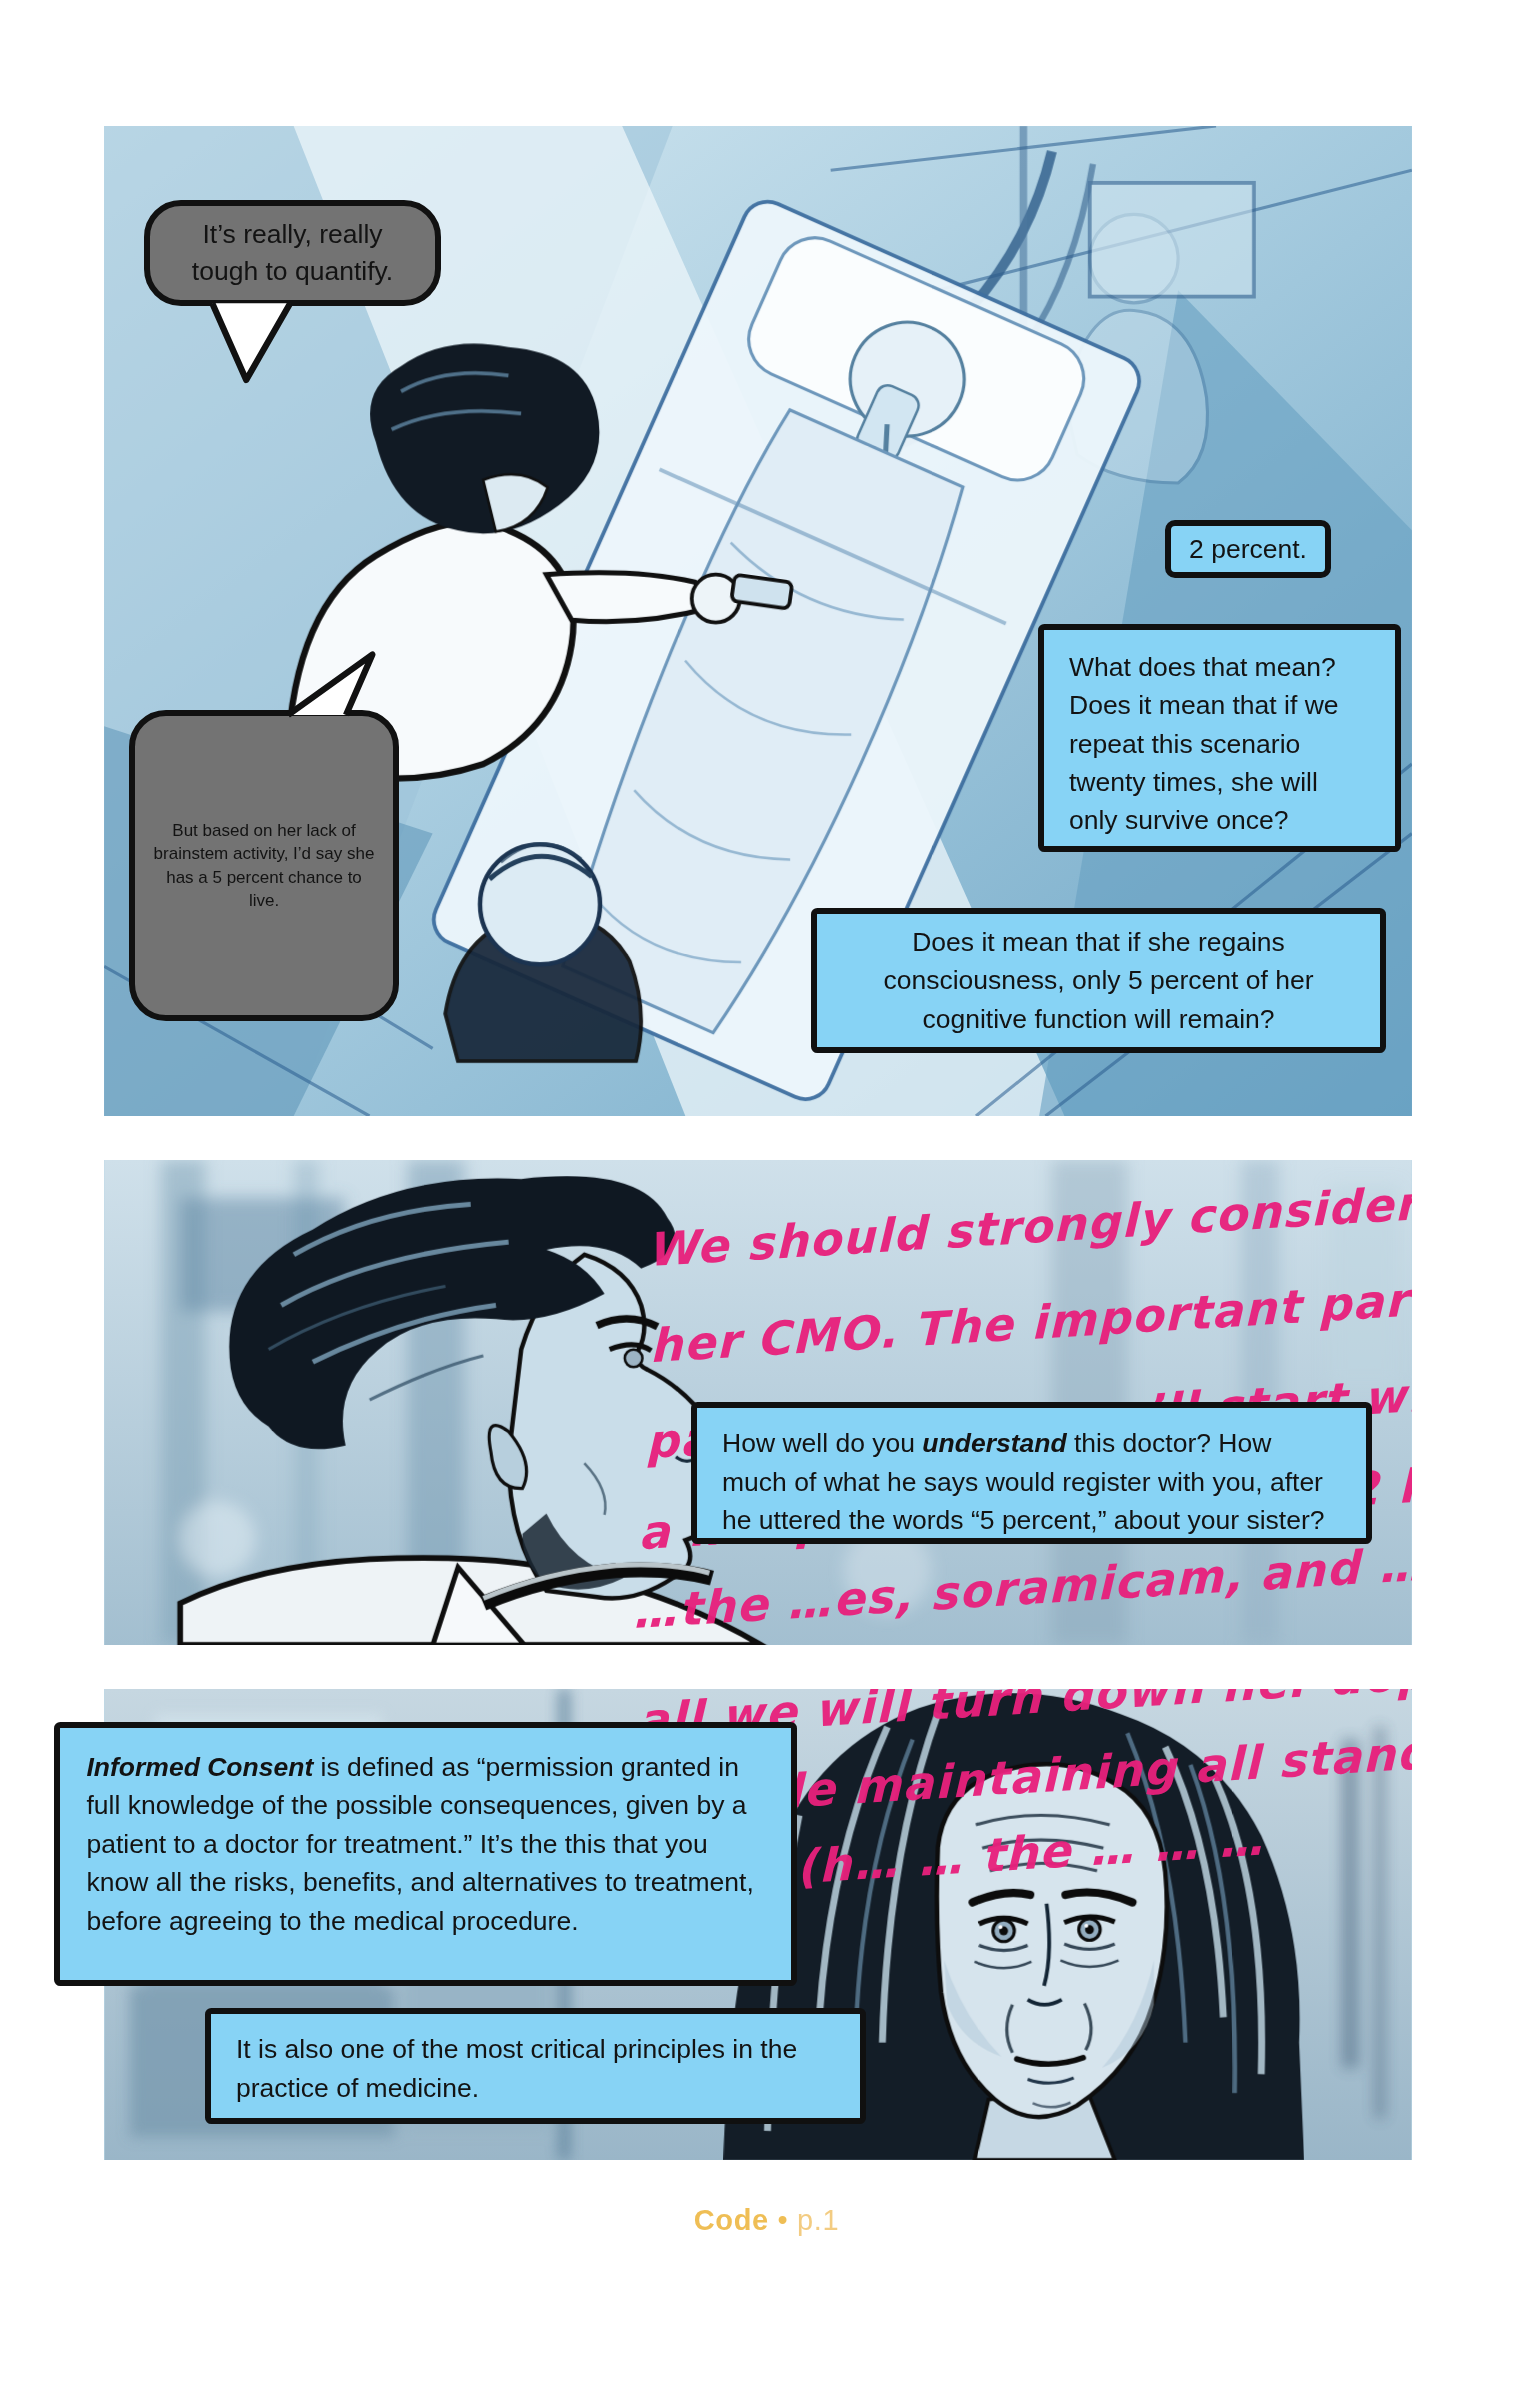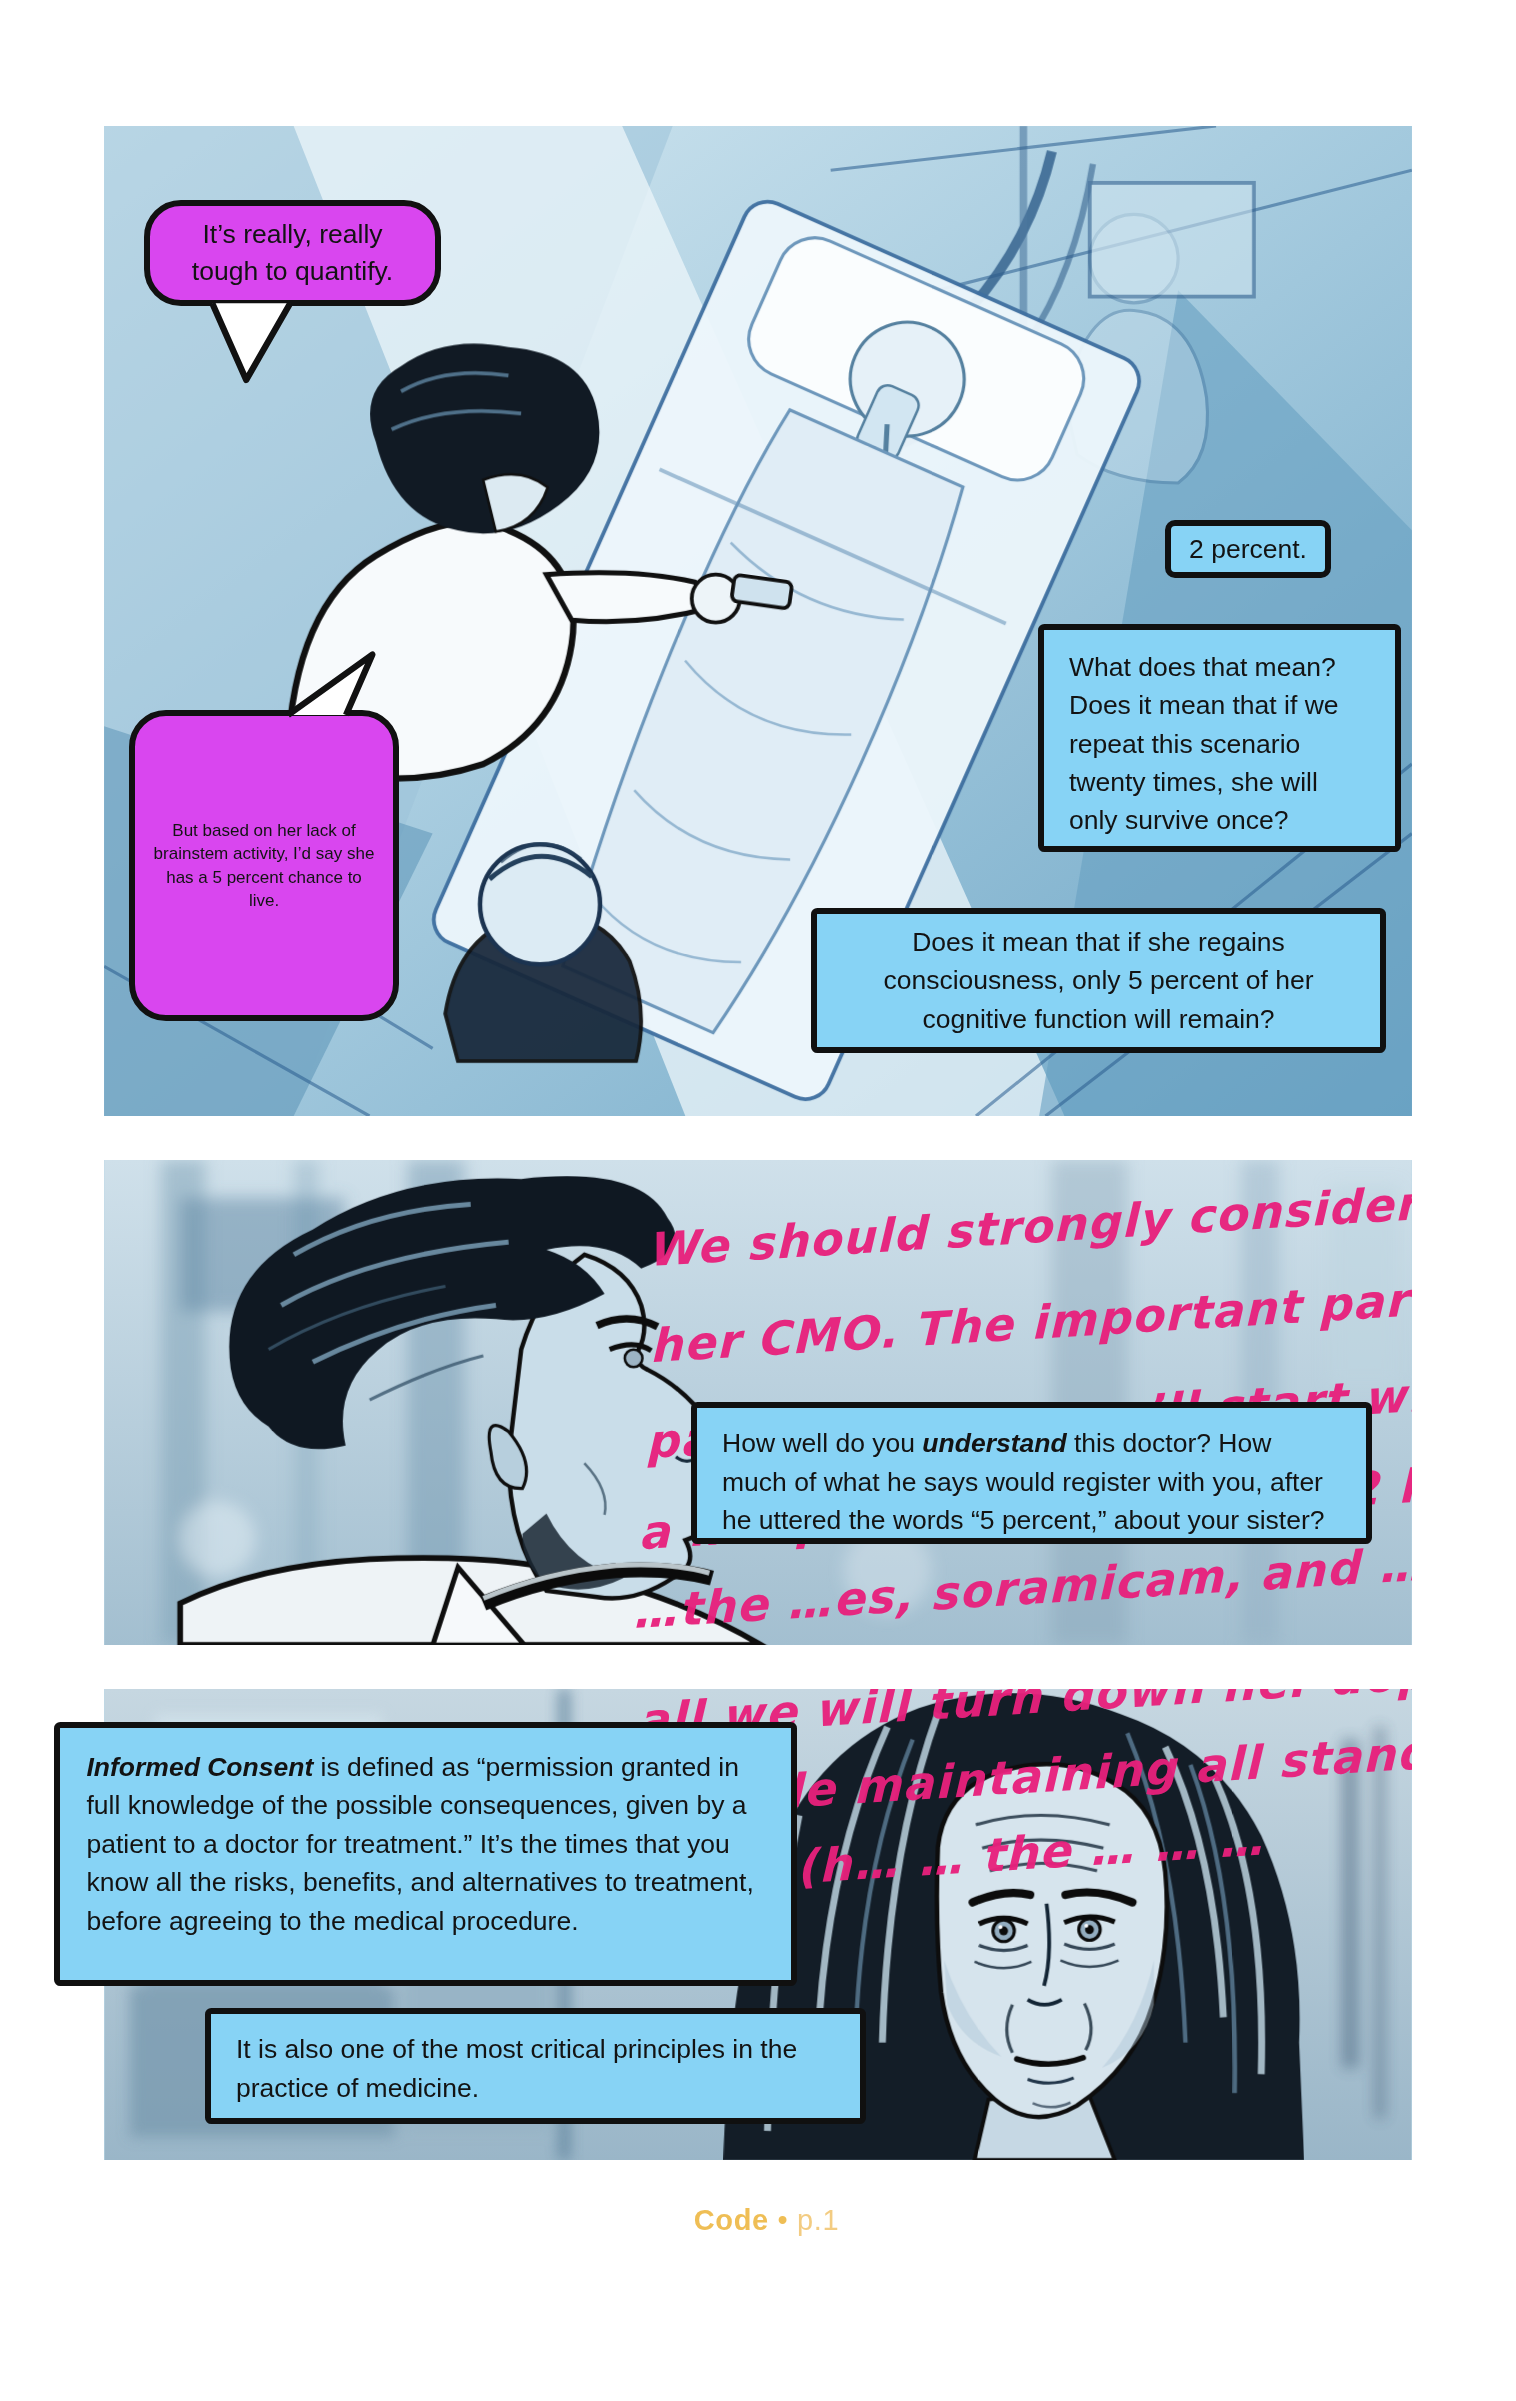--- a/index.html
+++ b/index.html
@@ -6,21 +6,21 @@
   *{box-sizing:border-box;}
   #page{position:relative;width:1517px;height:2401px;background:#ffffff;overflow:hidden;
         font-family:"Liberation Sans",sans-serif;color:#131313;}
   .panel{position:absolute;left:104px;width:1308px;overflow:hidden;background:#bcd9e8;z-index:1;}
   .panel svg{position:absolute;left:0;top:0;display:block;}
   
   .caption{position:absolute;background:#87D3F5;border:6.3px solid #101010;border-radius:6.3px;
            font-size:26.5px;line-height:1.45;color:#131313;z-index:5;}
   .caption .em-strong{font-weight:bold;font-style:italic;}
   
-  .bubble{position:absolute;background:#d946ef;border:6.3px solid #111111;border-radius:37px;
+  .bubble{position:absolute;background:#737373;border:6.3px solid #111111;border-radius:37px;
           display:flex;align-items:center;justify-content:center;text-align:center;
           font-size:26.5px;line-height:1.38;z-index:5;}
   .tail{position:absolute;z-index:6;}
   
   .hand{position:absolute;font-family:"DejaVu Sans",sans-serif;font-style:italic;font-weight:bold;
         color:#E8217C;font-size:46px;letter-spacing:1.3px;white-space:nowrap;z-index:3;
         transform:rotate(-3.5deg) skewX(-6deg);transform-origin:left center;opacity:.96;}
   #footer{position:absolute;left:16px;right:0;top:2204px;text-align:center;font-size:29px;
           color:#F3CC82;letter-spacing:0.6px;z-index:5;}
   #footer .ft-title{font-weight:bold;color:#EFBE55;}
@@ -272,21 +272,21 @@
 
   <div class="caption" style="left:811px;top:908px;width:575px;height:145px;padding:12.6px 25px;display:flex;align-items:center;justify-content:center;text-align:center;">
     <span>Does it mean that if she regains consciousness, only 5 percent of her cognitive function will remain?</span>
   </div>
 
   <div class="caption" style="left:691px;top:1402px;width:681px;height:142px;padding:16.4px 25px;">
     <span>How well do you </span><span class="em-strong">understand</span><span> this doctor? How much of what he says would register with you, after he uttered the words “5 percent,” about your sister?</span>
   </div>
 
   <div class="caption" style="left:54px;top:1722px;width:743px;height:264px;padding:20px 26.5px;">
-    <span class="em-strong">Informed Consent</span><span> is defined as “permission granted in full knowledge of the possible consequences, given by a patient to a doctor for treatment.” It’s the times that you know all the risks, benefits, and alternatives to treatment, before agreeing to the medical procedure.</span>
+    <span class="em-strong">Informed Consent</span><span> is defined as “permission granted in full knowledge of the possible consequences, given by a patient to a doctor for treatment.” It’s the this that you know all the risks, benefits, and alternatives to treatment, before agreeing to the medical procedure.</span>
   </div>
 
   <div class="caption" style="left:205px;top:2008px;width:661px;height:116px;padding:16.4px 25px;">
     <span>It is also one of the most critical principles in the practice of medicine.</span>
   </div>
 
   <div id="footer">
     <span class="ft-title">Code</span><span class="ft-sep">•</span><span class="ft-page">p.1</span>
   </div>
 

